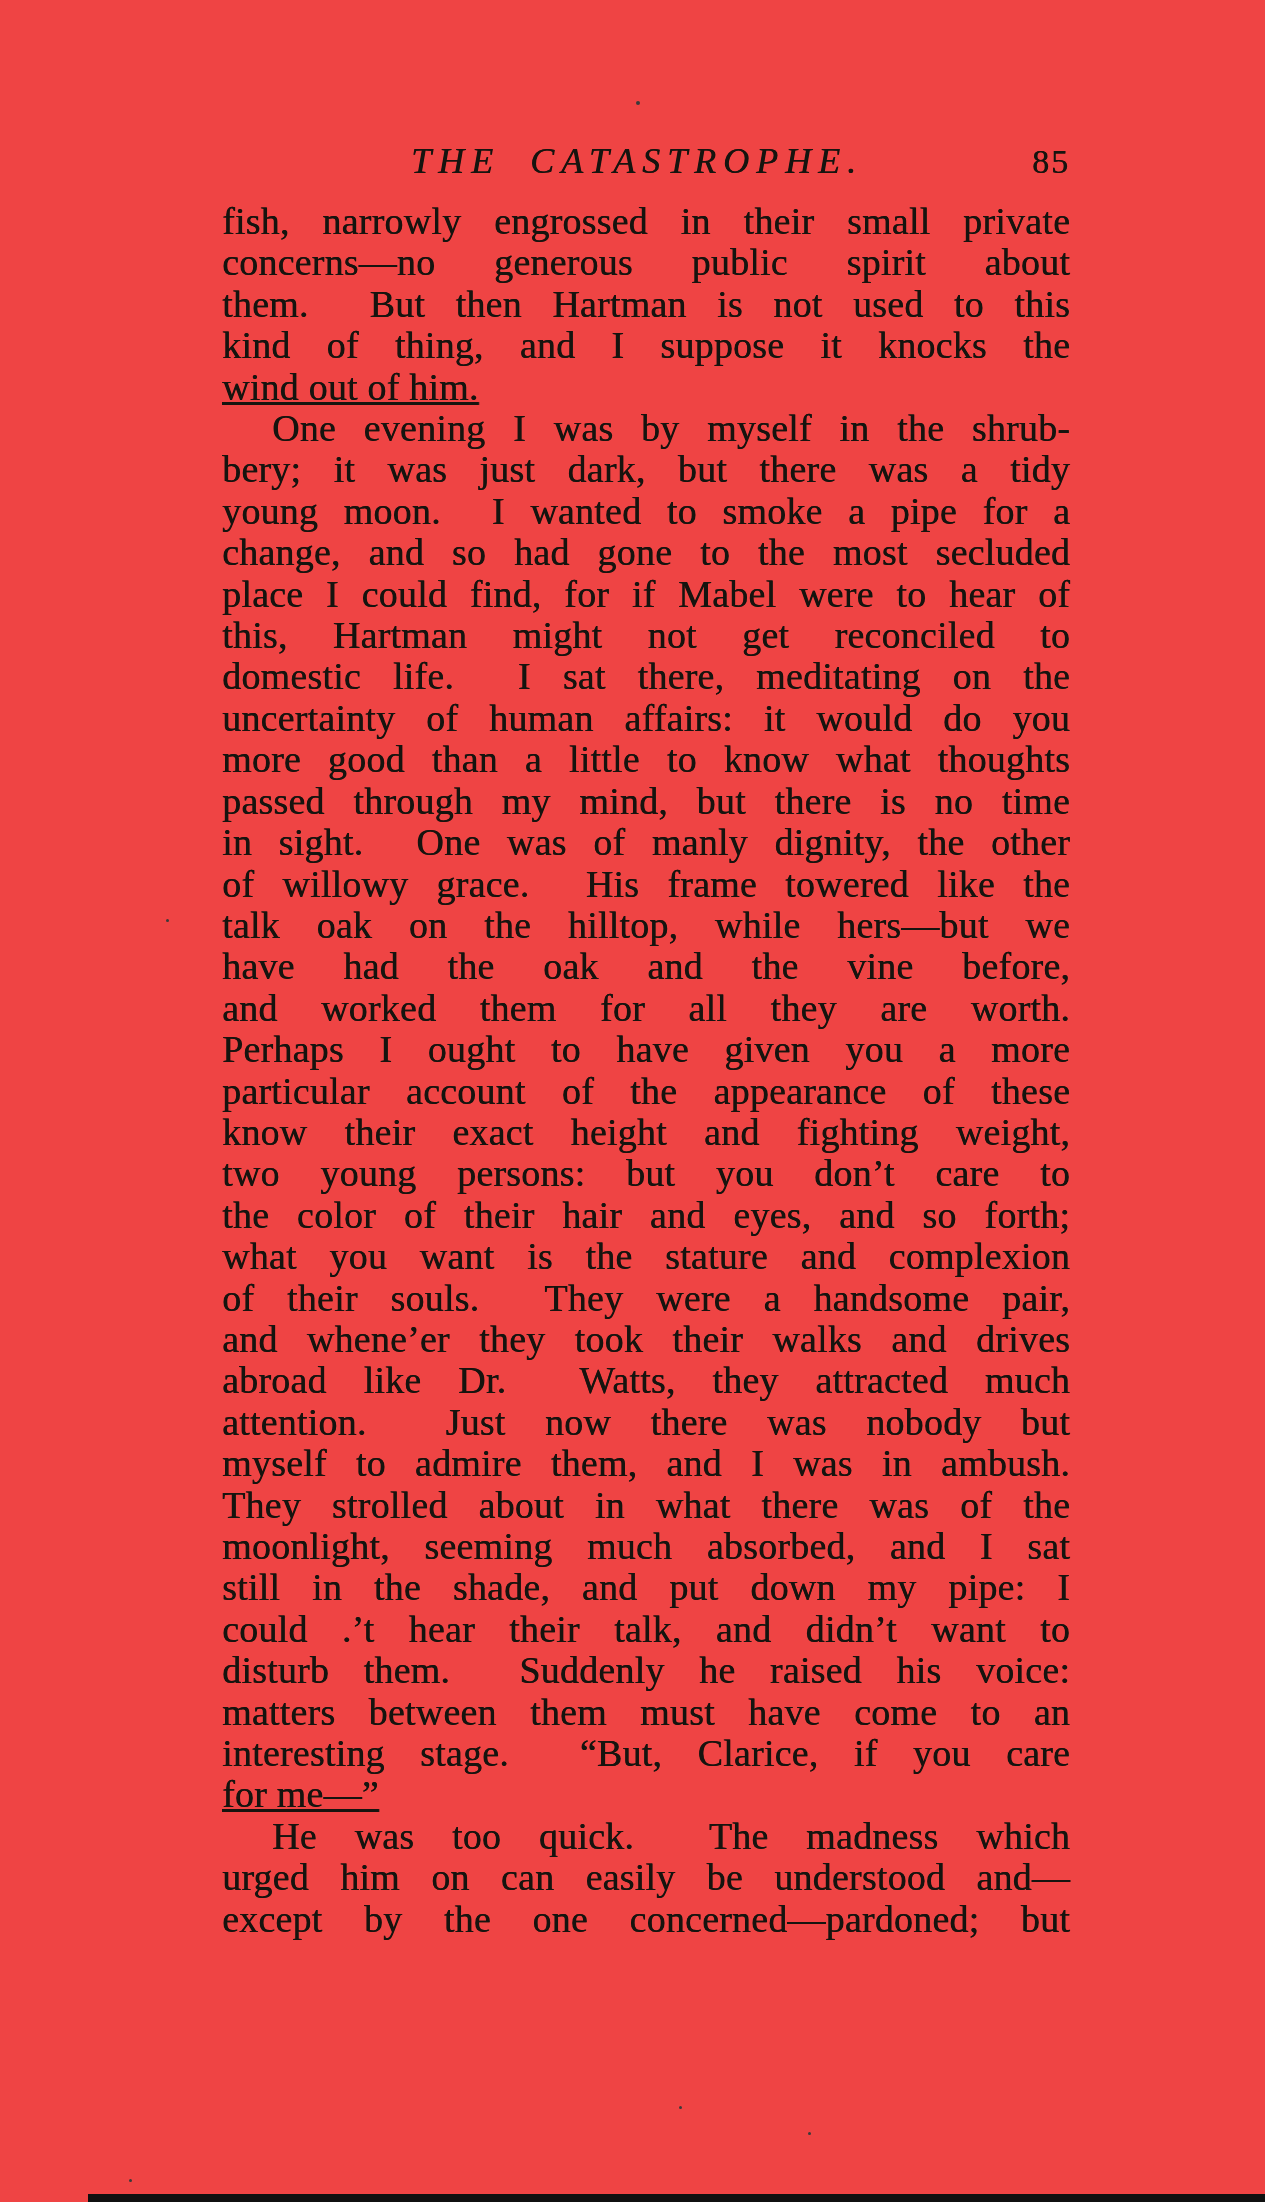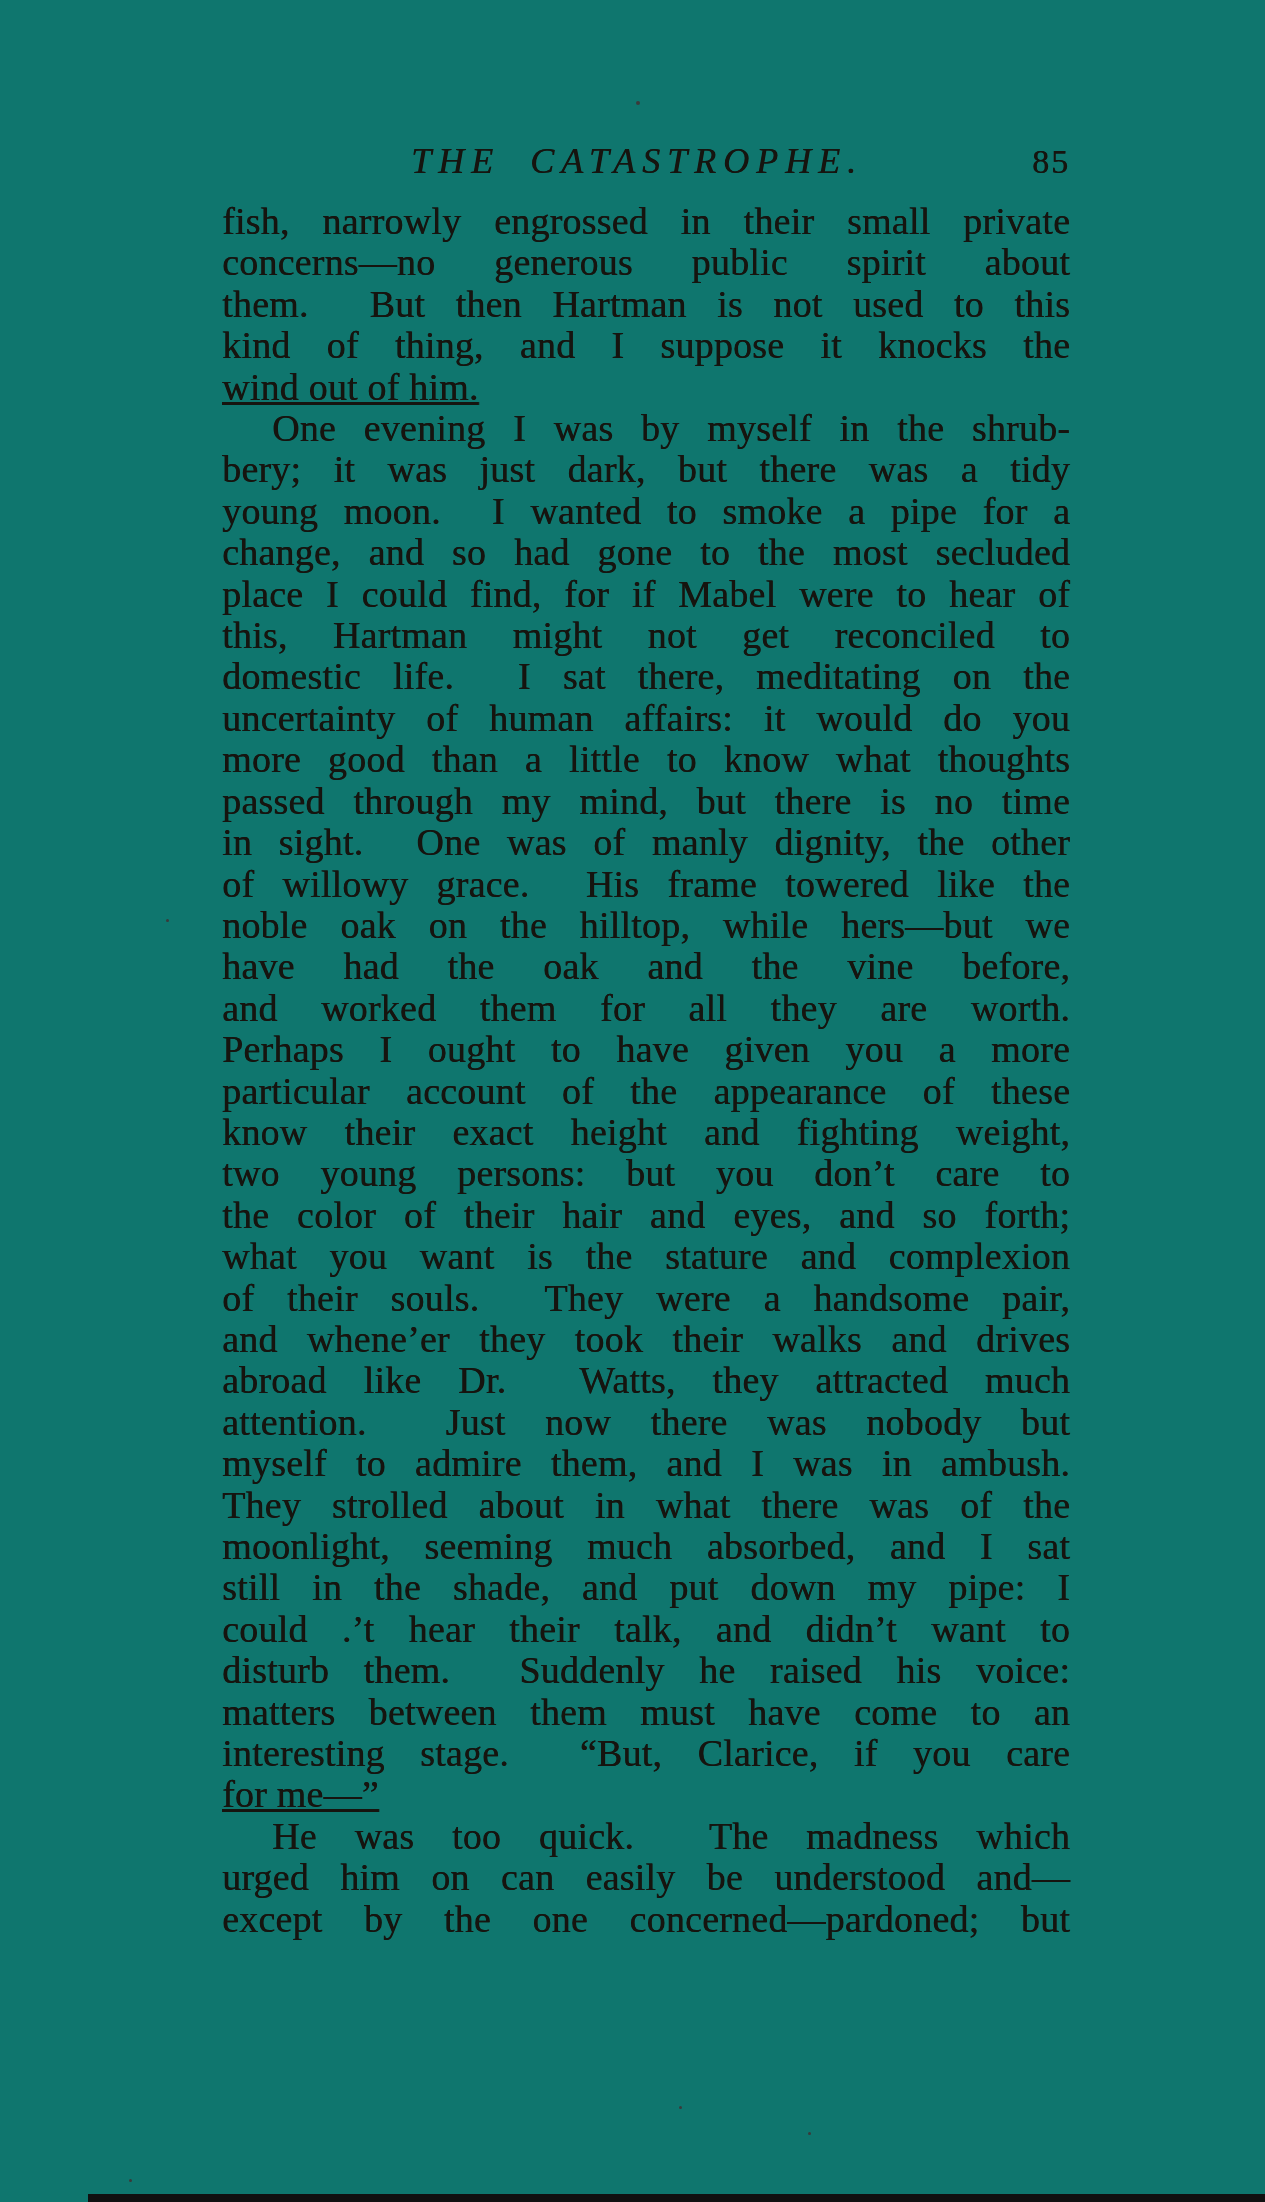--- a/index.html
+++ b/index.html
@@ -1,20 +1,20 @@
 <!DOCTYPE html>
 <html><head>
 <meta charset="utf-8">
 <style>
   html, body { margin: 0; padding: 0; background: #ffffff; }
   .page {
     position: relative;
     width: 1265px;
     height: 2202px;
-    background: #0f766e;
+    background: #ef4444;
     overflow: hidden;
     font-family: "Liberation Serif", "DejaVu Serif", serif;
     color: #16140f;
   }
   .header-row {
     position: absolute;
     left: 222px;
     top: 140px;
     width: 848px;
     height: 44px;
@@ -93,21 +93,21 @@
       <div class="line">young moon.&nbsp; I wanted to smoke a pipe for a</div>
       <div class="line">change, and so had gone to the most secluded</div>
       <div class="line">place I could find, for if Mabel were to hear of</div>
       <div class="line">this, Hartman might not get reconciled to</div>
       <div class="line">domestic life.&nbsp; I sat there, meditating on the</div>
       <div class="line">uncertainty of human affairs: it would do you</div>
       <div class="line">more good than a little to know what thoughts</div>
       <div class="line">passed through my mind, but there is no time</div>
       <div class="line">in sight.&nbsp; One was of manly dignity, the other</div>
       <div class="line">of willowy grace.&nbsp; His frame towered like the</div>
-      <div class="line">noble oak on the hilltop, while hers—but we</div>
+      <div class="line">talk oak on the hilltop, while hers—but we</div>
       <div class="line">have had the oak and the vine before,</div>
       <div class="line">and worked them for all they are worth.</div>
       <div class="line">Perhaps I ought to have given you a more</div>
       <div class="line">particular account of the appearance of these</div>
       <div class="line">know their exact height and fighting weight,</div>
       <div class="line">two young persons: but you don’t care to</div>
       <div class="line">the color of their hair and eyes, and so forth;</div>
       <div class="line">what you want is the stature and complexion</div>
       <div class="line">of their souls.&nbsp; They were a handsome pair,</div>
       <div class="line">and whene’er they took their walks and drives</div>

